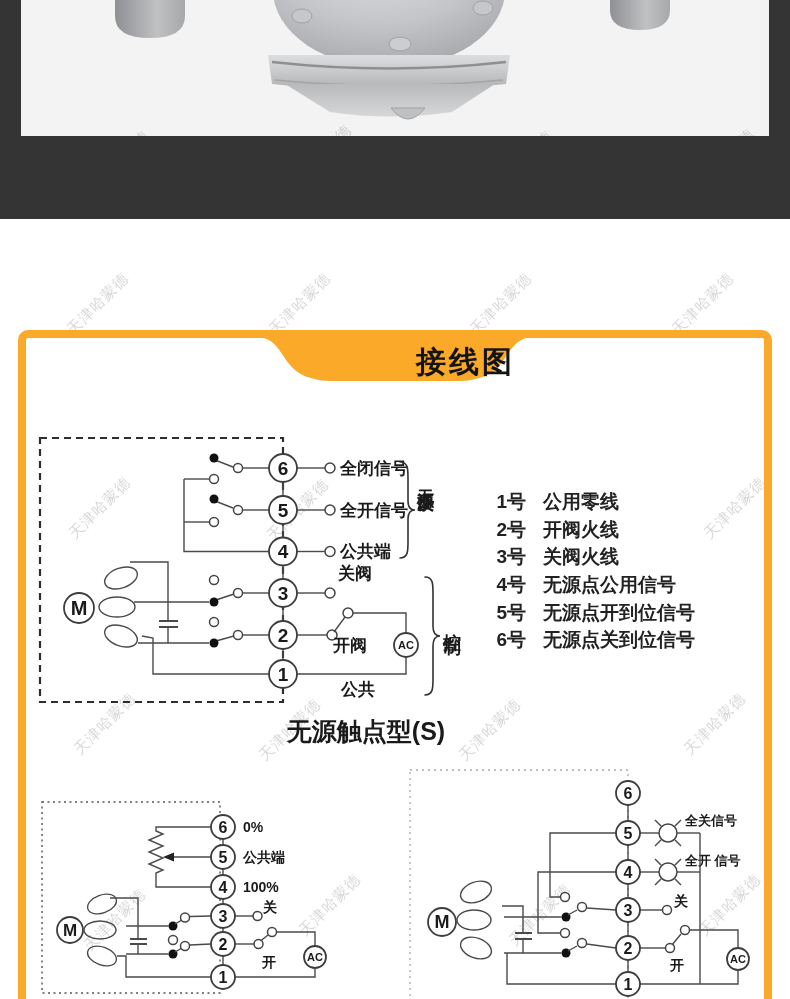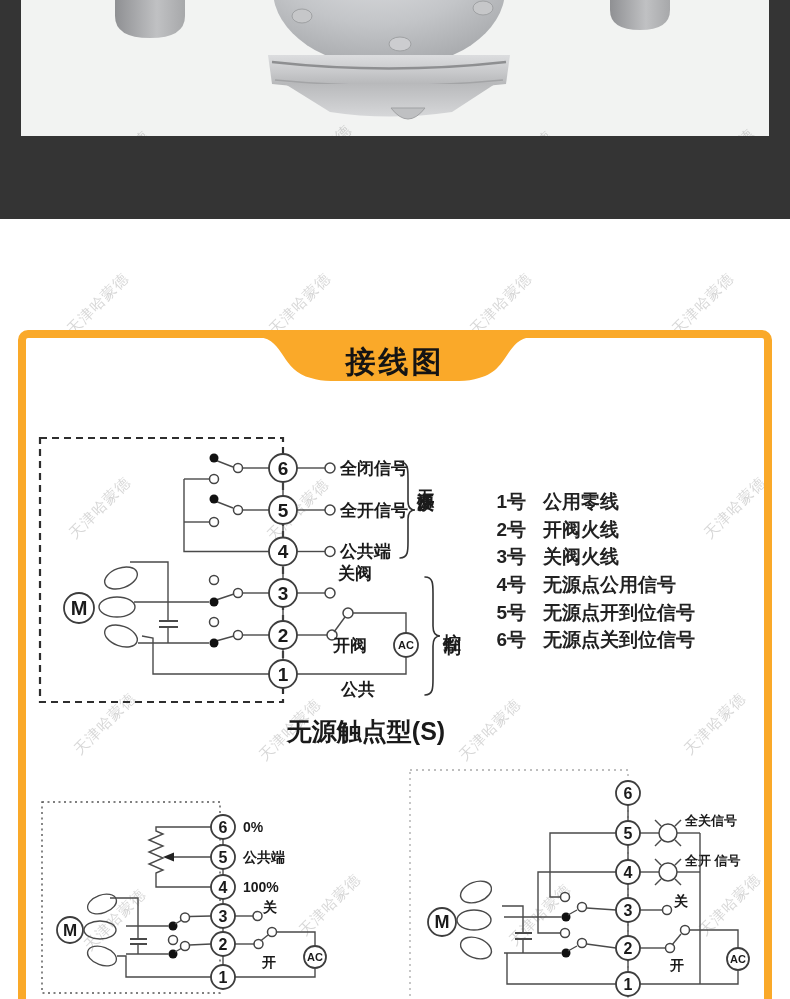--- a/index.html
+++ b/index.html
@@ -12,21 +12,21 @@
   
   .wm{position:absolute;white-space:nowrap;font-size:15px;letter-spacing:1px;
       color:rgba(150,150,150,.38);transform:translate(-50%,-50%) rotate(-45deg);
       pointer-events:none;}
   .photo .wm{color:rgba(160,160,160,.45);}
   
   .wiring-box{position:absolute;left:18px;top:330px;width:738px;height:700px;
       border:8px solid #faa929;border-radius:10px;background:transparent;}
   .tab-svg{position:absolute;left:50%;top:-1px;transform:translateX(-50%);display:block;}
   .tab-title{position:absolute;left:50%;top:6px;transform:translateX(-50%);
-      width:240px;text-align:center;font-size:30px;font-weight:700;color:#141414;
+      width:240px;text-align:right;font-size:30px;font-weight:700;color:#141414;
       letter-spacing:3px;line-height:36px;}
   .diagram{position:absolute;left:0;top:0;}
   .vlabel{position:absolute;writing-mode:vertical-rl;font-weight:700;color:#1a1a1a;}
   .vlabel.fb{left:388px;top:138px;font-size:17px;letter-spacing:2px;}
   .vlabel.ctl{left:414px;top:280px;font-size:18px;letter-spacing:4px;}
   
   text{fill:#1a1a1a;}
   .tnum{font:700 19px "Liberation Sans","DejaVu Sans",sans-serif;}
   .tnum-s{font:700 16px "Liberation Sans","DejaVu Sans",sans-serif;}
   .lbl{font:700 17px "Liberation Sans","DejaVu Sans",sans-serif;}

